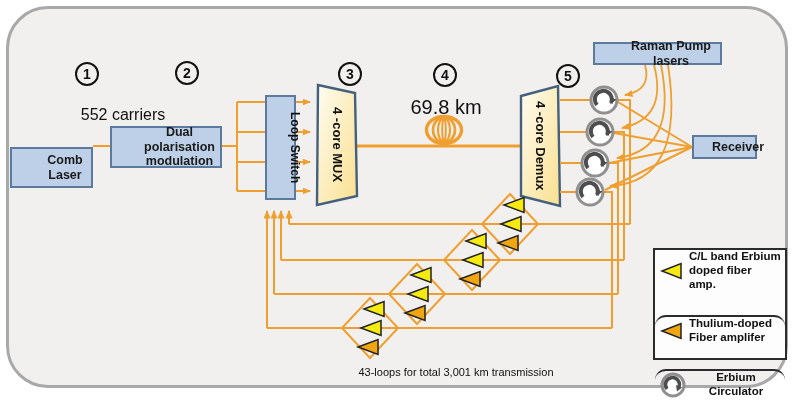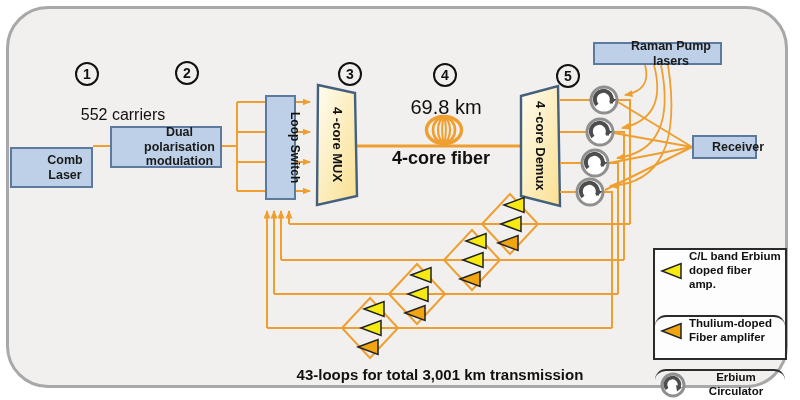--- a/index.html
+++ b/index.html
@@ -167,22 +167,21 @@
 modulation</div>
   <div class="box vtext" style="left:265px;top:95px;width:28px;height:105px;font-size:12px;">Loop Switch</div>
   <div class="box" style="left:593px;top:42px;width:129px;height:23px;">Raman Pump lasers</div>
   <div class="box" style="left:692px;top:135px;width:65px;height:24px;">Receiver</div>
 
   <div class="vtext" style="left:320px;top:90px;width:35px;height:110px;font-size:13px;">4 -core MUX</div>
   <div class="vtext" style="left:523px;top:90px;width:35px;height:112px;font-size:13px;">4 -core Demux</div>
 
   <div class="caption" style="left:53px;top:106px;width:140px;font-size:16px;font-weight:400;">552 carriers</div>
   <div class="caption" style="left:404px;top:96px;width:84px;font-size:20px;">69.8 km</div>
-  <div class="caption" style="left:360px;top:148px;width:162px;font-size:18px;font-weight:700;">4-core fiber</div>
-  <div class="caption" style="left:240px;top:366px;width:400px;font-size:15px;font-weight:bold;">43-loops for total 3,001 km transmission</div>
+  <div class="caption" style="left:256px;top:366px;width:400px;font-size:11px;">43-loops for total 3,001 km transmission</div>
 
   <div class="legend">
     <div class="legend-row">
       <svg width="26" height="20">
         <polygon points="3,10 22,2.5 22,17.5" fill="#f6ea10" stroke="#222" stroke-width="1.5"></polygon>
       </svg>
       <div class="legend-label">C/L band Erbium
 doped fiber amp.</div>
     </div>
     <div class="legend-row">

